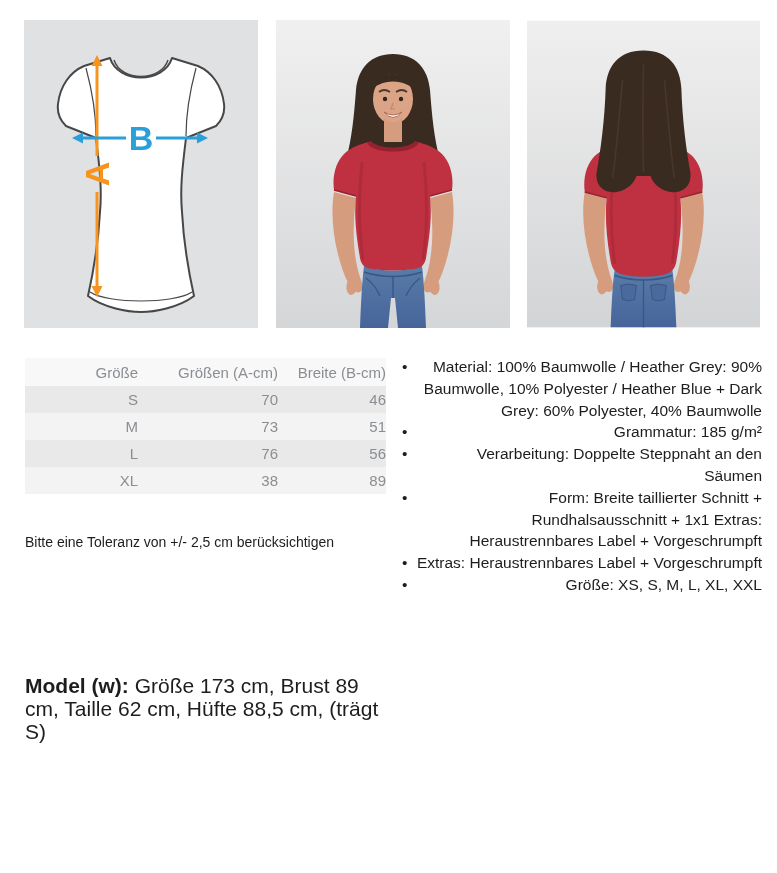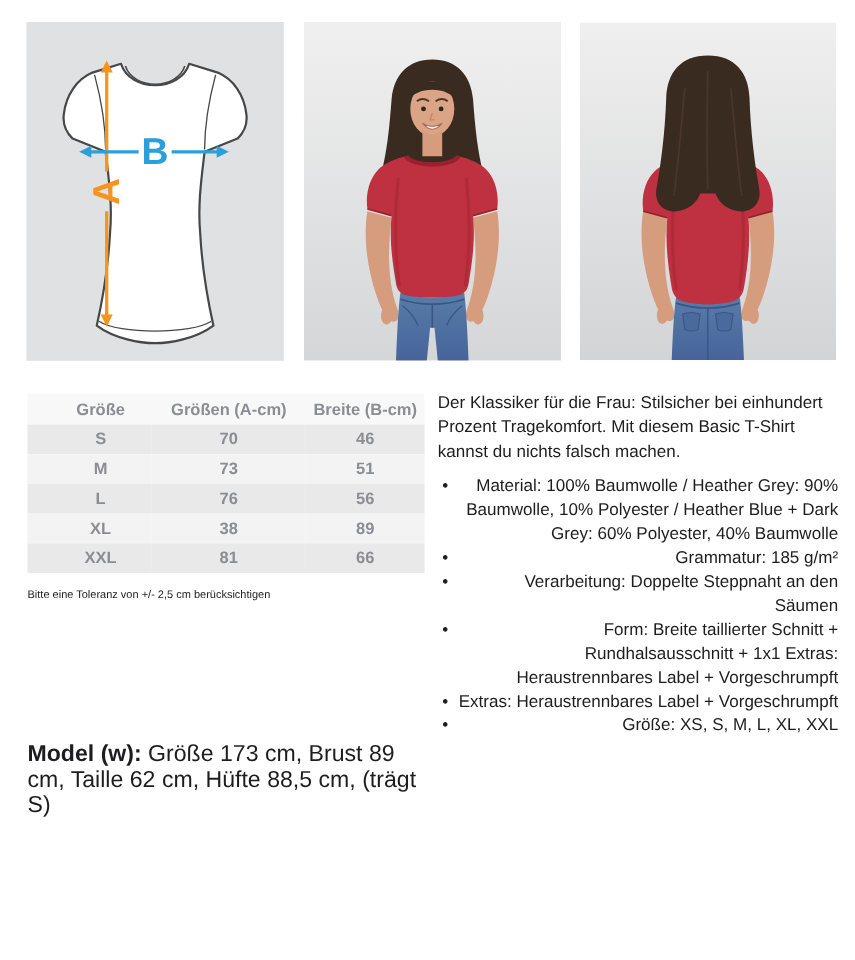--- a/index.html
+++ b/index.html
@@ -17,30 +17,30 @@
   
   .size-table{
     position:absolute;left:25px;top:358px;width:361px;
     border-collapse:collapse;table-layout:fixed;
     font-size:15px;color:#8a8e93;
   }
   .size-table col.c1{width:113px;}
   .size-table col.c2{width:140px;}
   .size-table col.c3{width:108px;}
   .size-table th,.size-table td{
-    font-weight:700;text-align:center;padding:0;height:27px;vertical-align:middle;
+    font-weight:400;text-align:right;padding:0;height:27px;vertical-align:middle;
   }
   .size-table th:first-child,.size-table td:first-child{padding-left:20px;}
   .size-table thead tr{background:#f8f8f8;height:28px;}
   .size-table tbody tr:nth-child(odd){background:#e9e9e9;}
   .size-table tbody tr:nth-child(even){background:#f3f3f3;}
 
   .tolerance{
     position:absolute;left:25px;top:531px;width:372px;
-    font-size:10px;line-height:22px;color:#1d1d1f;
+    font-size:14px;line-height:22px;color:#1d1d1f;
   }
   .model-info{
     position:absolute;left:25px;top:674px;width:372px;
     font-size:21px;line-height:23px;color:#1d1d1f;
   }
   .model-info b{font-weight:700;}
 
   
   .desc{
     position:absolute;left:398px;top:356px;width:364px;
@@ -220,34 +220,28 @@
       <tr>
         <td>L</td>
         <td>76</td>
         <td>56</td>
       </tr>
       <tr>
         <td>XL</td>
         <td>38</td>
         <td>89</td>
       </tr>
-      <tr>
-        <td>XXL</td>
-        <td>81</td>
-        <td>66</td>
-      </tr>
     </tbody>
   </table>
 
   <div class="tolerance">Bitte eine Toleranz von +/- 2,5 cm berücksichtigen</div>
 
   <div class="model-info"><b>Model (w):</b><span> Größe 173 cm, Brust 89 cm, Taille 62 cm, Hüfte 88,5 cm, (trägt S)</span></div>
 
   <div class="desc">
-    <p>Der Klassiker für die Frau: Stilsicher bei einhundert Prozent Tragekomfort. Mit diesem Basic T-Shirt kannst du nichts falsch machen.</p>
     <ul>
       <li>
         <span class="blt">•</span>
         <span class="btxt">Material: 100% Baumwolle / Heather Grey: 90% Baumwolle, 10% Polyester / Heather Blue + Dark Grey: 60% Polyester, 40% Baumwolle</span>
       </li>
       <li>
         <span class="blt">•</span>
         <span class="btxt">Grammatur: 185 g/m²</span>
       </li>
       <li>

